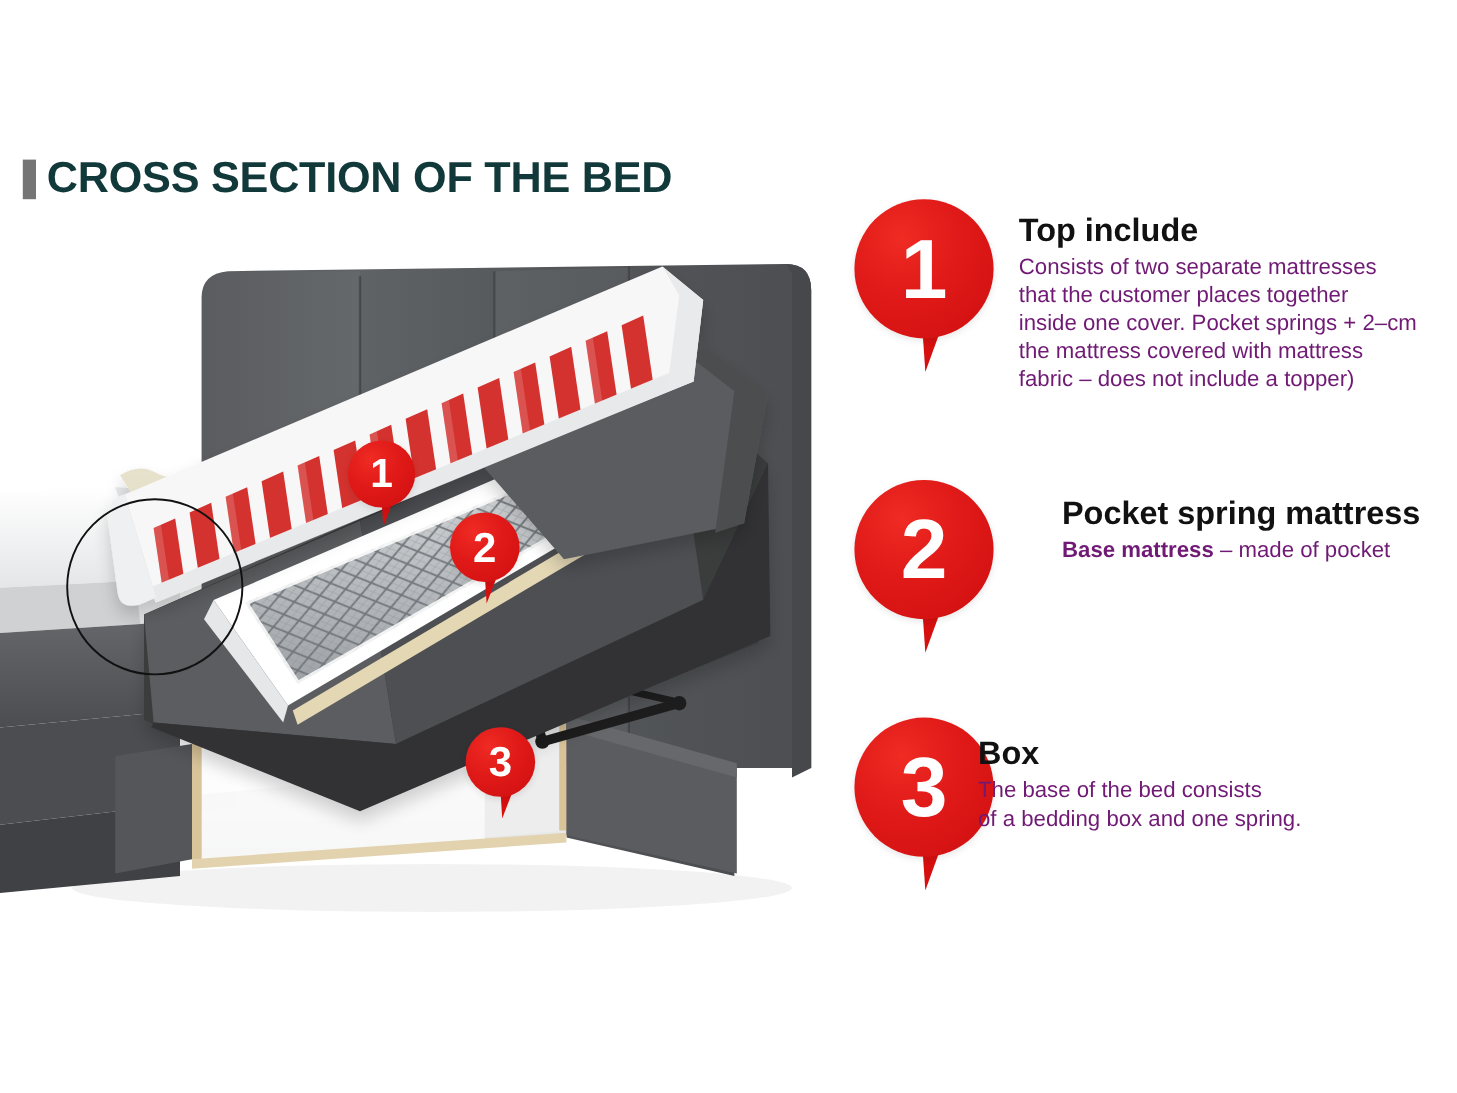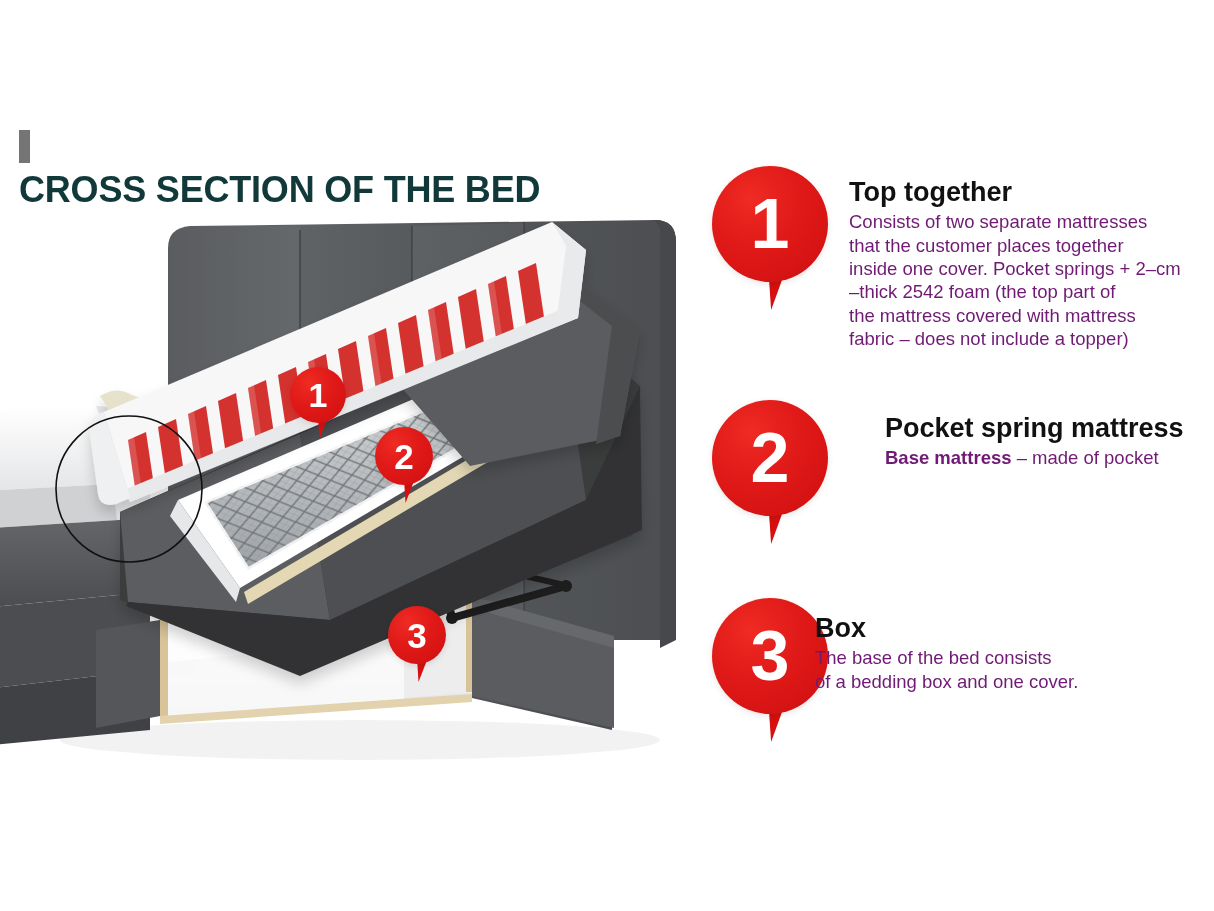--- a/index.html
+++ b/index.html
@@ -4,21 +4,21 @@
 <style>
   html,body{margin:0;padding:0;background:#ffffff;}
   body{
     width:1214px;height:911px;position:relative;overflow:hidden;
     font-family:"Liberation Sans",sans-serif;
     background:#ffffff;
   }
   .stage{position:absolute;inset:0;}
 
   
-  #title-row{position:absolute;left:19px;top:130px;display:flex;align-items:flex-start;gap:9px;flex-direction:column;}
+  #title-row{position:absolute;left:19px;top:130px;display:flex;align-items:flex-end;gap:9px;}
   #title-bar{width:11px;height:33px;background:#757575;}
   #title-text{
     font-size:36px;font-weight:bold;color:#12393a;
     letter-spacing:-0.2px;line-height:1;
     font-family:"Liberation Sans",sans-serif;
     white-space:nowrap;
   }
 
   
   .legend-block{position:absolute;}
@@ -274,26 +274,25 @@
   </div>
 
   <div class="pin" style="left:712px;top:166px;width:116px;height:148px;">
     <div class="tail" style="left:54px;top:70px;width:32px;height:74px;clip-path:polygon(0 0,100% 0,16% 100%);"></div>
     <div class="bub" style="width:116px;height:116px;">
       <span class="num" style="font-size:70px;">1</span>
     </div>
   </div>
 
   <div class="legend-block" style="left:849px;top:178px;width:352px;">
-    <div class="legend-title">Top together</div>
+    <div class="legend-title">Top include</div>
     <div class="legend-body">
       <div>Consists of two separate mattresses</div>
       <div>that the customer places together</div>
       <div>inside one cover. Pocket springs + 2–cm</div>
-      <div>–thick 2542 foam (the top part of</div>
       <div>the mattress covered with mattress</div>
       <div>fabric – does not include a topper)</div>
     </div>
   </div>
 
   <div class="pin" style="left:712px;top:400px;width:116px;height:148px;">
     <div class="tail" style="left:54px;top:70px;width:32px;height:74px;clip-path:polygon(0 0,100% 0,16% 100%);"></div>
     <div class="bub" style="width:116px;height:116px;">
       <span class="num" style="font-size:70px;">2</span>
     </div>
@@ -310,17 +309,17 @@
     <div class="tail" style="left:54px;top:70px;width:32px;height:74px;clip-path:polygon(0 0,100% 0,16% 100%);"></div>
     <div class="bub" style="width:116px;height:116px;">
       <span class="num" style="font-size:70px;">3</span>
     </div>
   </div>
 
   <div class="legend-block" style="left:815px;top:614px;width:352px;">
     <div class="legend-title">Box</div>
     <div class="legend-body">
       <div>The base of the bed consists</div>
-      <div>of a bedding box and one cover.</div>
+      <div>of a bedding box and one spring.</div>
     </div>
   </div>
 
 </div>
 
 </body></html>

